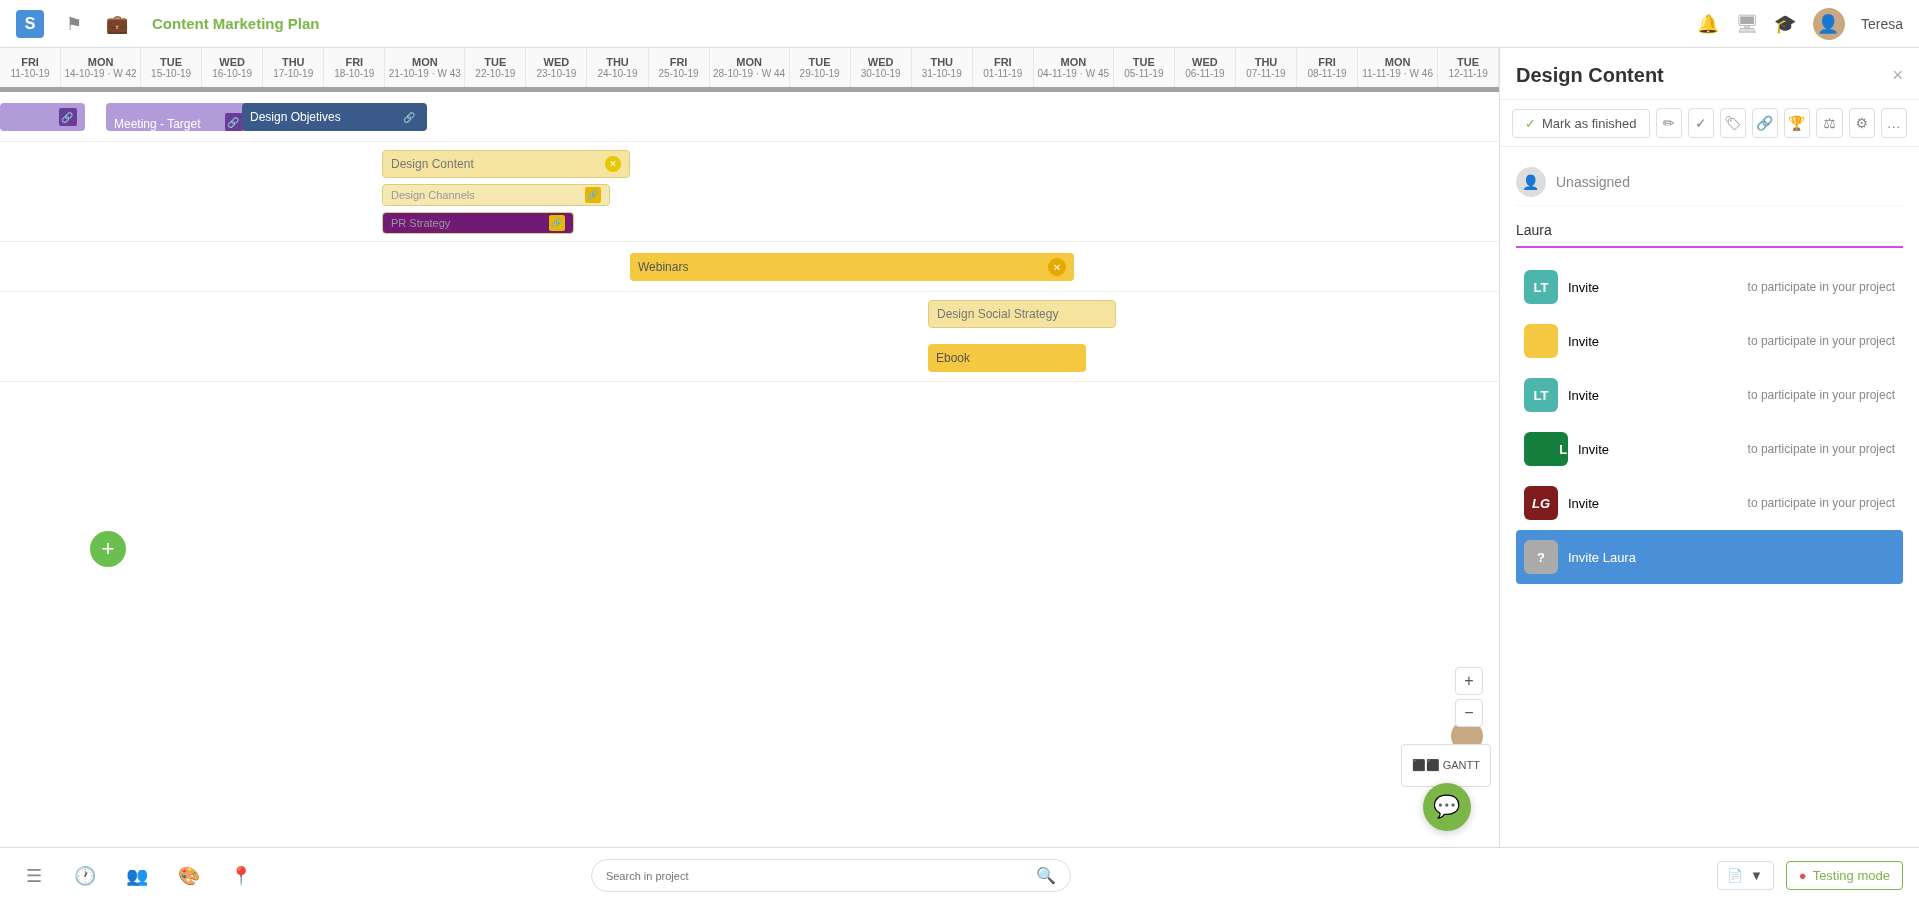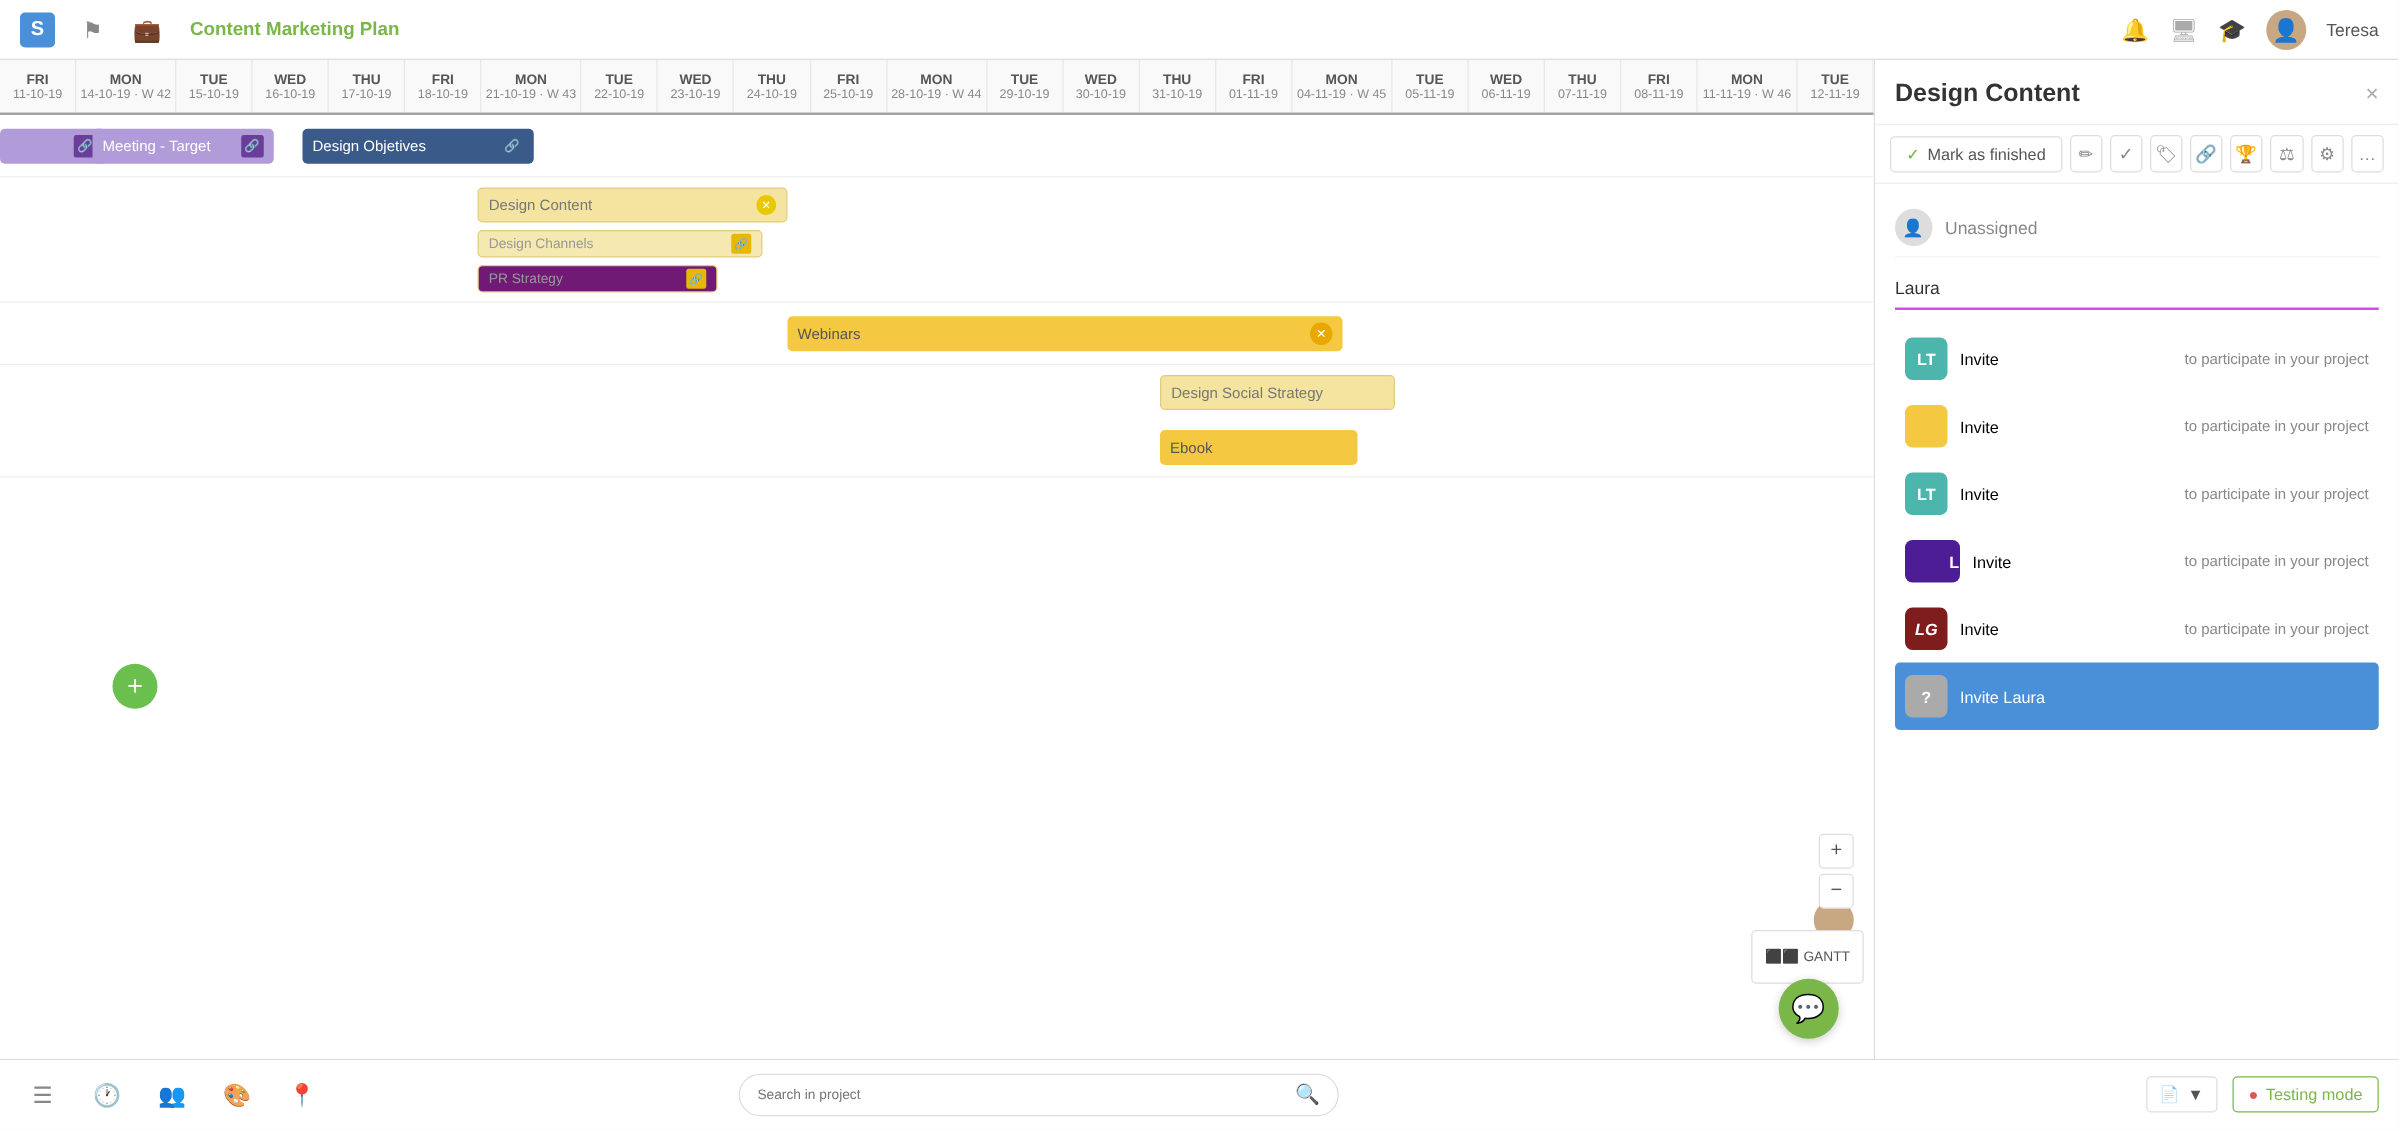--- a/index.html
+++ b/index.html
@@ -20,21 +20,21 @@
     .top-nav .avatar { width:32px; height:32px; border-radius:50%; background:#c8a882; overflow:hidden; display:flex; align-items:center; justify-content:center; }
     .top-nav .user-name { color:#555; font-size:14px; }
 
     
     .main-area { display:flex; height: calc(903px - 48px - 56px); }
 
     
     .gantt-area { flex:1; overflow:hidden; background:#fff; position:relative; }
 
     
-    .gantt-header { display:flex; background:#f9f9f9; border-bottom:2px solid #a3a3a3; height:44px; overflow:hidden; }
+    .gantt-header { display:flex; background:#f9f9f9; border-bottom:5px solid #a3a3a3; height:44px; overflow:hidden; }
     .gantt-header-cell { display:flex; flex-direction:column; align-items:center; justify-content:center; border-right:1px solid #e8e8e8; font-size:11px; color:#888; min-width:50px; flex:1; }
     .gantt-header-cell .day { font-weight:600; color:#555; }
     .gantt-header-cell .date { font-size:10px; }
 
     
     .gantt-body { position:relative; height: calc(100% - 44px); overflow:hidden; }
 
     
     .task-bar { position:absolute; border-radius:4px; display:flex; align-items:center; padding: 0 8px; font-size:12px; font-weight:500; cursor:pointer; white-space:nowrap; overflow:hidden; height:28px; top:8px; }
     .task-bar.purple { background:#b19cd9; color:#fff; }
@@ -74,21 +74,21 @@
     .assignee-label { color:#888; font-size:14px; }
     .search-input-panel { width:100%; border:none; border-bottom:2px solid #d946ef; padding:8px 0; font-size:14px; color:#333; outline:none; margin: 8px 0; }
 
     
     .invite-list { margin-top:4px; }
     .invite-item { display:flex; align-items:center; gap:10px; padding:10px 8px; border-radius:4px; cursor:pointer; }
     .invite-item.highlight { background:#4a90d9; color:#fff; border-radius:4px; }
     .avatar-badge { width:34px; height:34px; border-radius:6px; display:flex; align-items:center; justify-content:center; color:#fff; font-size:13px; font-weight:600; flex-shrink:0; }
     .avatar-badge.teal { background:#4db6ac; }
     .avatar-badge.yellow-bg { background:#f5c842; }
-    .avatar-badge.orange { background:#4c1d95;padding-left:44px; }
+    .avatar-badge.orange { background:#15803d;padding-left:44px; }
     .avatar-badge.green { background:#7f1d1d;font-style:italic; }
     .avatar-badge.grey { background:#aaa; }
     .invite-sub { font-size:12px; color:#888; margin-left:auto; }
     .invite-label { font-size:13px; }
 
     
     .comment-area { padding:12px 16px; border-top:1px solid #eee; display:flex; align-items:center; gap:10px; }
     .comment-avatar { width:36px; height:36px; border-radius:50%; background:#c8a882; flex-shrink:0; }
     .comment-input { flex:1; border:none; font-size:13px; color:#aaa; outline:none; }
 
@@ -225,21 +225,21 @@
     </div>
 
     <div class="gantt-body">
       <div style="position:relative; width:100%; height:100%;">
 
         <div style="position:absolute; top:0; left:0; right:0; height:50px; border-bottom:1px solid #f0f0f0; display:flex;">
           <div style="flex:1; display:flex; gap:0; position:relative;">
             <div class="task-bar purple" style="left:0px; width:85px; top:11px;">
               <div class="link-icon" style="margin-left:auto; background:#6a3d9a;">🔗</div>
             </div>
-            <div class="task-bar purple" style="left:74px; width:145px; top:11px;">
+            <div class="task-bar purple" style="left:106px; width:145px; top:11px;align-items:flex-end;">
               <span>Meeting - Target</span>
               <div class="link-icon" style="margin-left:auto; background:#6a3d9a;">🔗</div>
             </div>
             <div class="task-bar blue-dark" style="left:242px; width:185px; top:11px;">
               <span>Design Objetives</span>
               <div class="link-icon" style="margin-left:auto;">🔗</div>
             </div>
           </div>
         </div>
 

